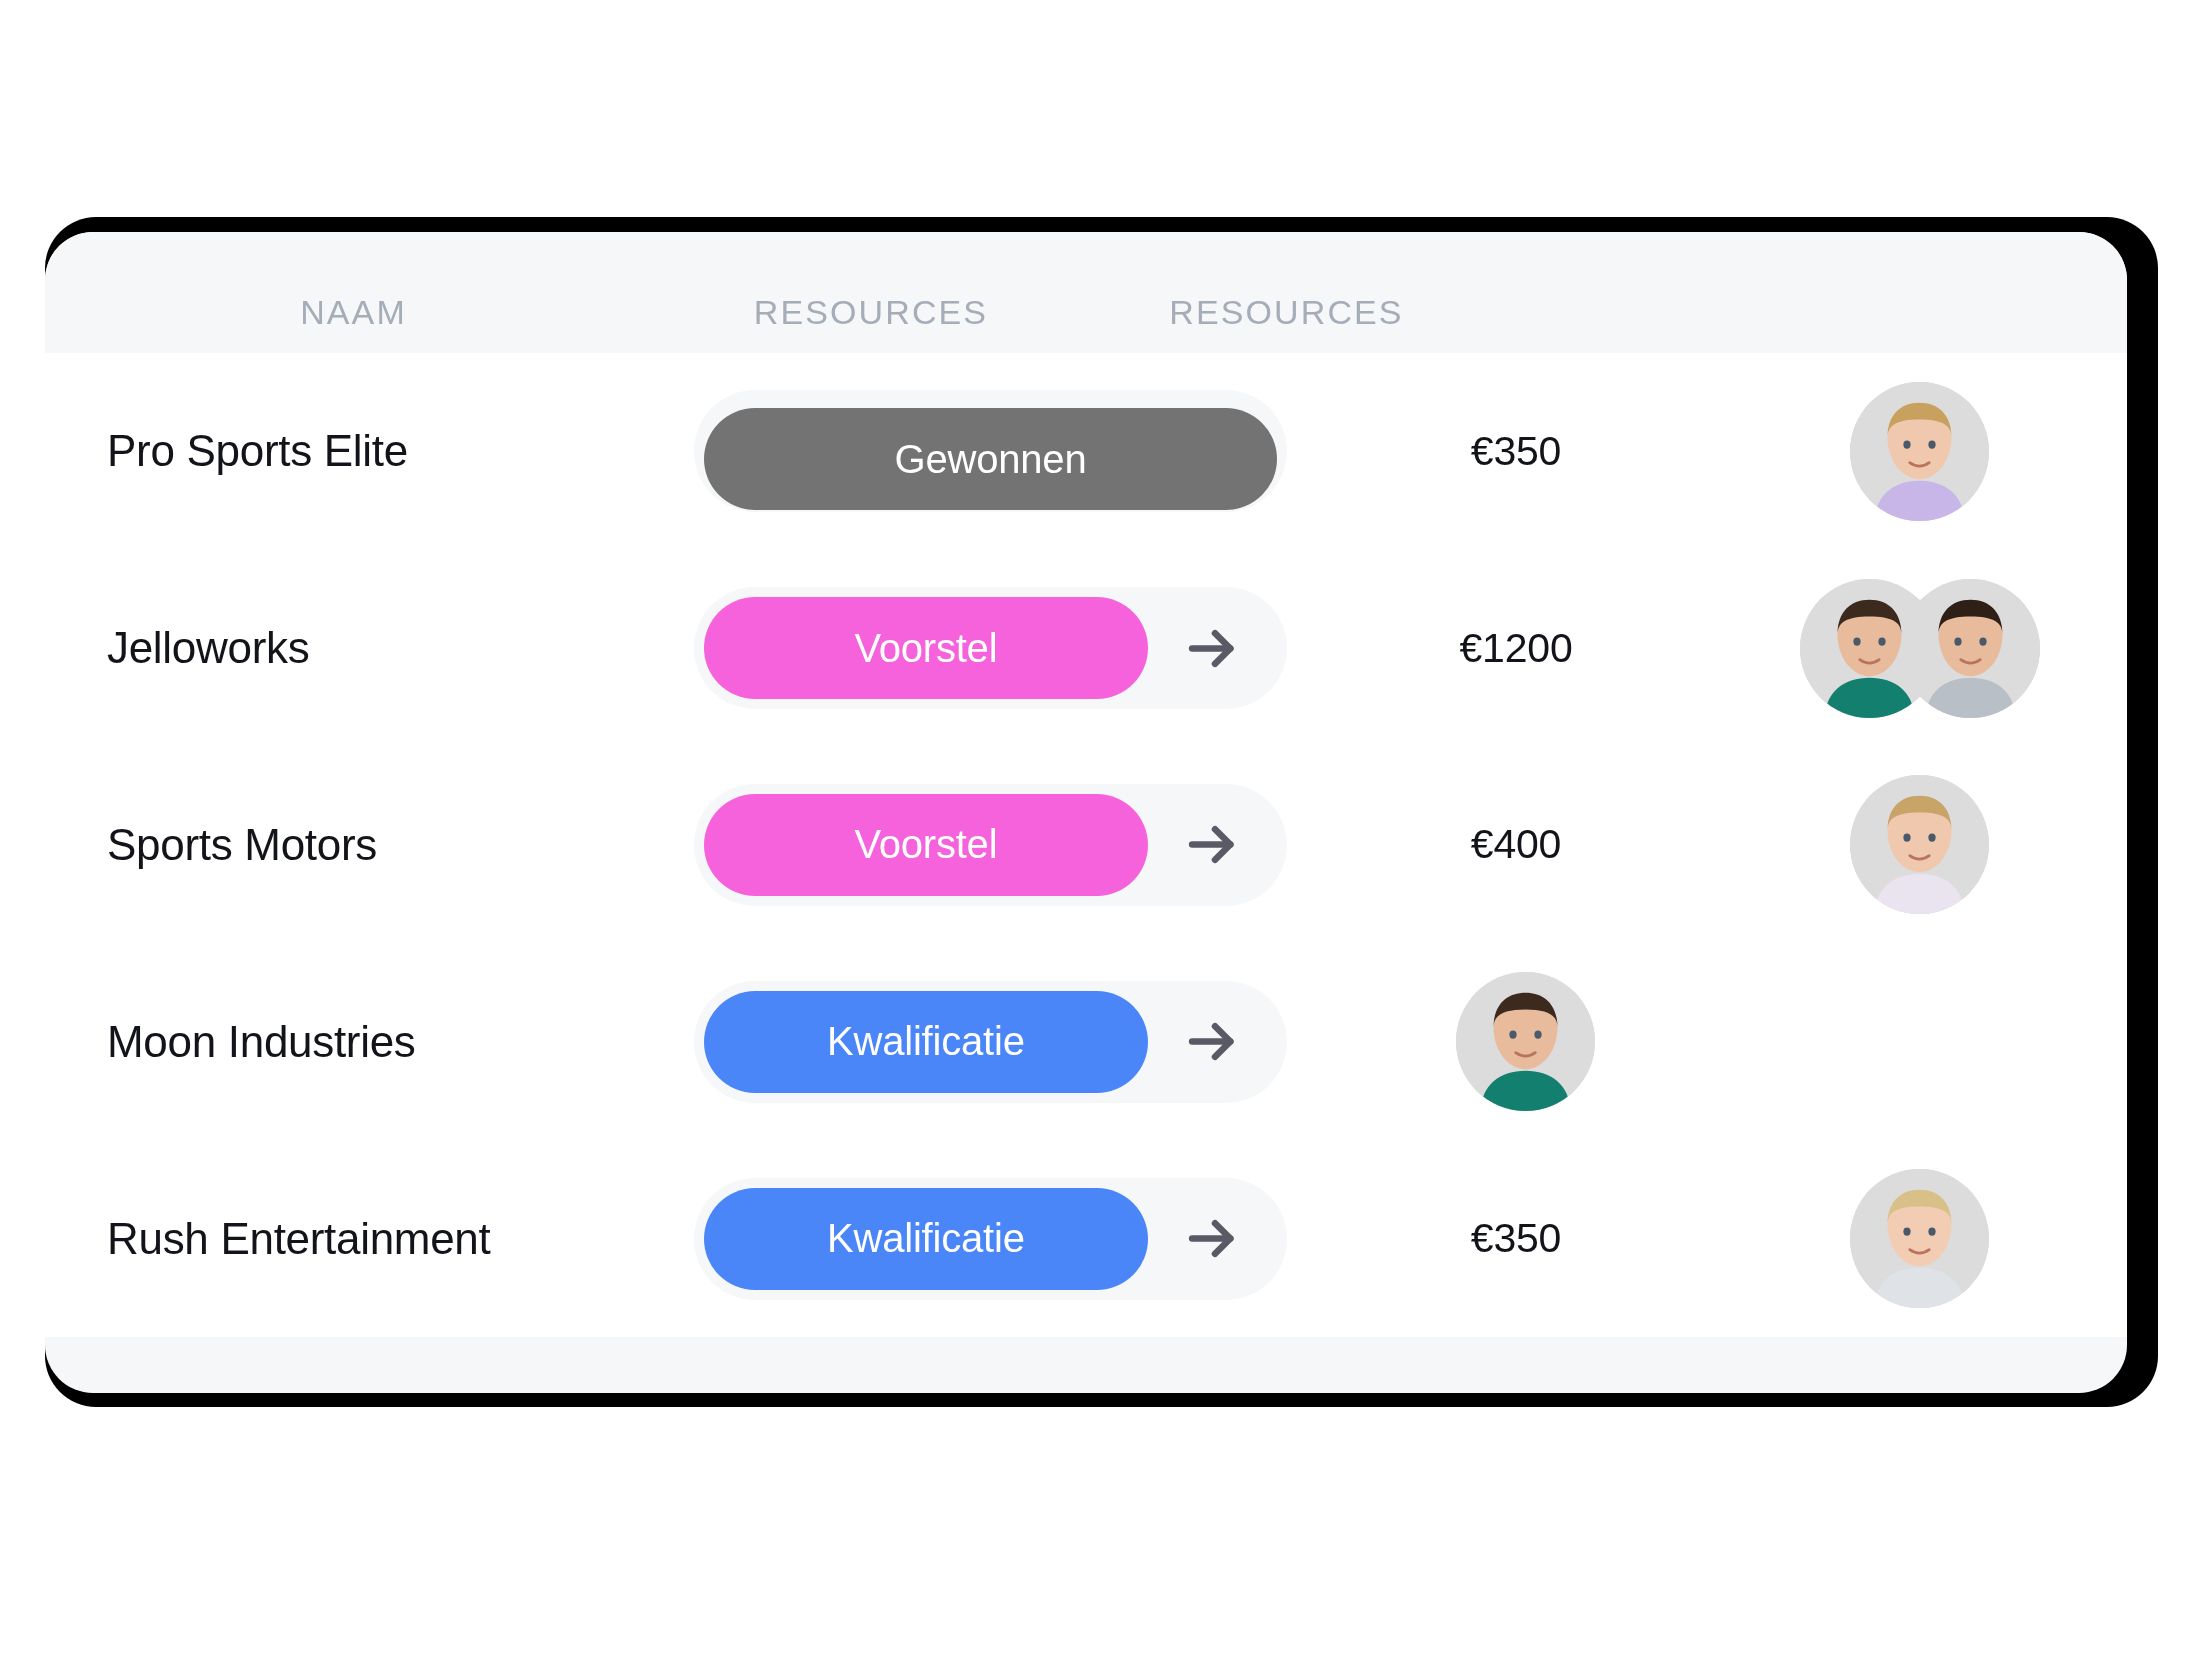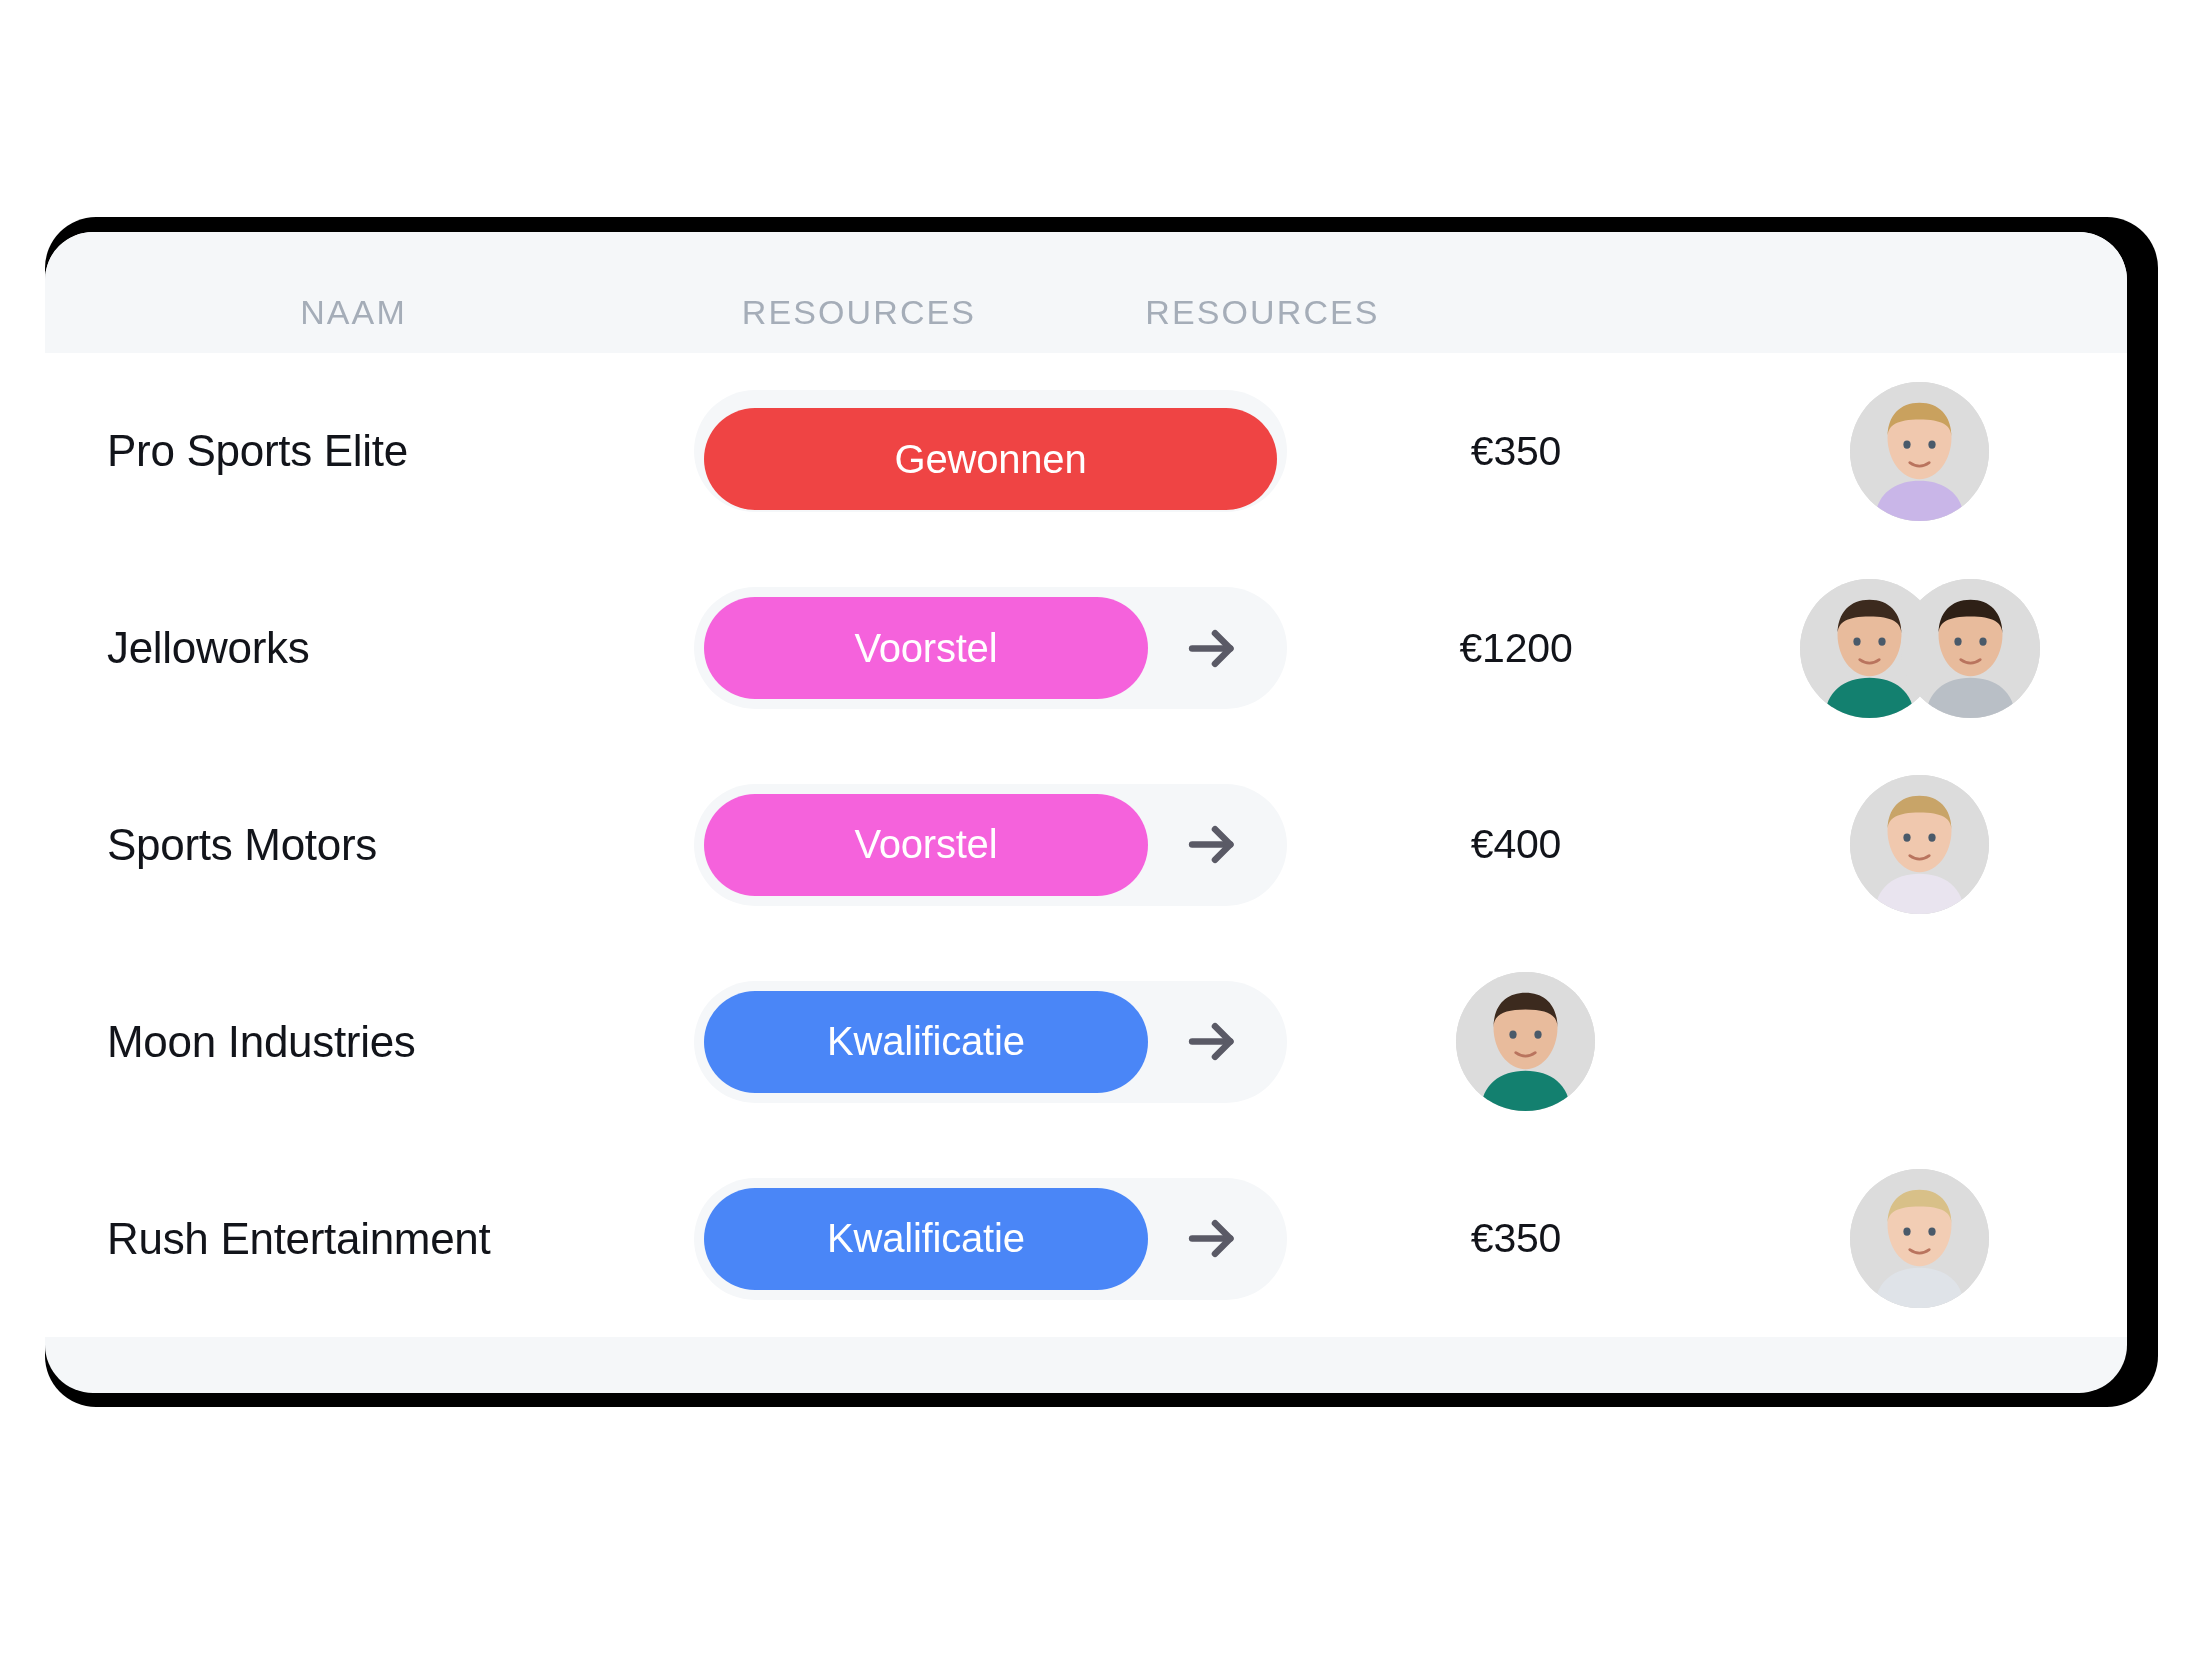--- a/index.html
+++ b/index.html
@@ -46,20 +46,21 @@
 
   
   #table-header {
     position: absolute;
     left: 0;
     top: 0;
     width: 100%;
     height: 121px;
     display: flex;
     background: #f5f7f9;
+    gap: 12px;
   }
   .th {
     display: flex;
     align-items: center;
     justify-content: center;
     font-size: 34px;
     letter-spacing: 2.1px;
     color: #a5adb8;
     font-weight: 400;
     box-sizing: border-box;
@@ -199,21 +200,21 @@
 
       <div class="vdiv" id="vdiv-1"></div>
       <div class="vdiv" id="vdiv-2"></div>
       <div class="vdiv" id="vdiv-3"></div>
 
       <div id="table-body">
           <div class="row">
             <div class="cell cell-naam">Pro Sports Elite</div>
             <div class="cell cell-status">
               <div class="status-track">
-                <div class="status-pill full" style="background: #ef4444; margin-top: 16px;">Gewonnen</div>
+                <div class="status-pill full" style="background: #737373; margin-top: 16px;">Gewonnen</div>
               </div>
             </div>
             <div class="cell cell-waarde">€350</div>
             <div class="cell cell-resource">
               <div class="avatar-group">
                 <div class="avatar">
                   <svg viewBox="0 0 100 100" preserveAspectRatio="xMidYMid slice">
                     <rect width="100" height="100" fill="#dcdcdc"></rect>
                     <path d="M18 100c0-19 14-29 32-29s32 10 32 29z" fill="#c9b6e8"></path>
                     <path d="M50 16c-15 0-23 10-23 24 0 16 10 30 23 30s23-14 23-30c0-14-8-24-23-24z" fill="#f0c8ae"></path>

